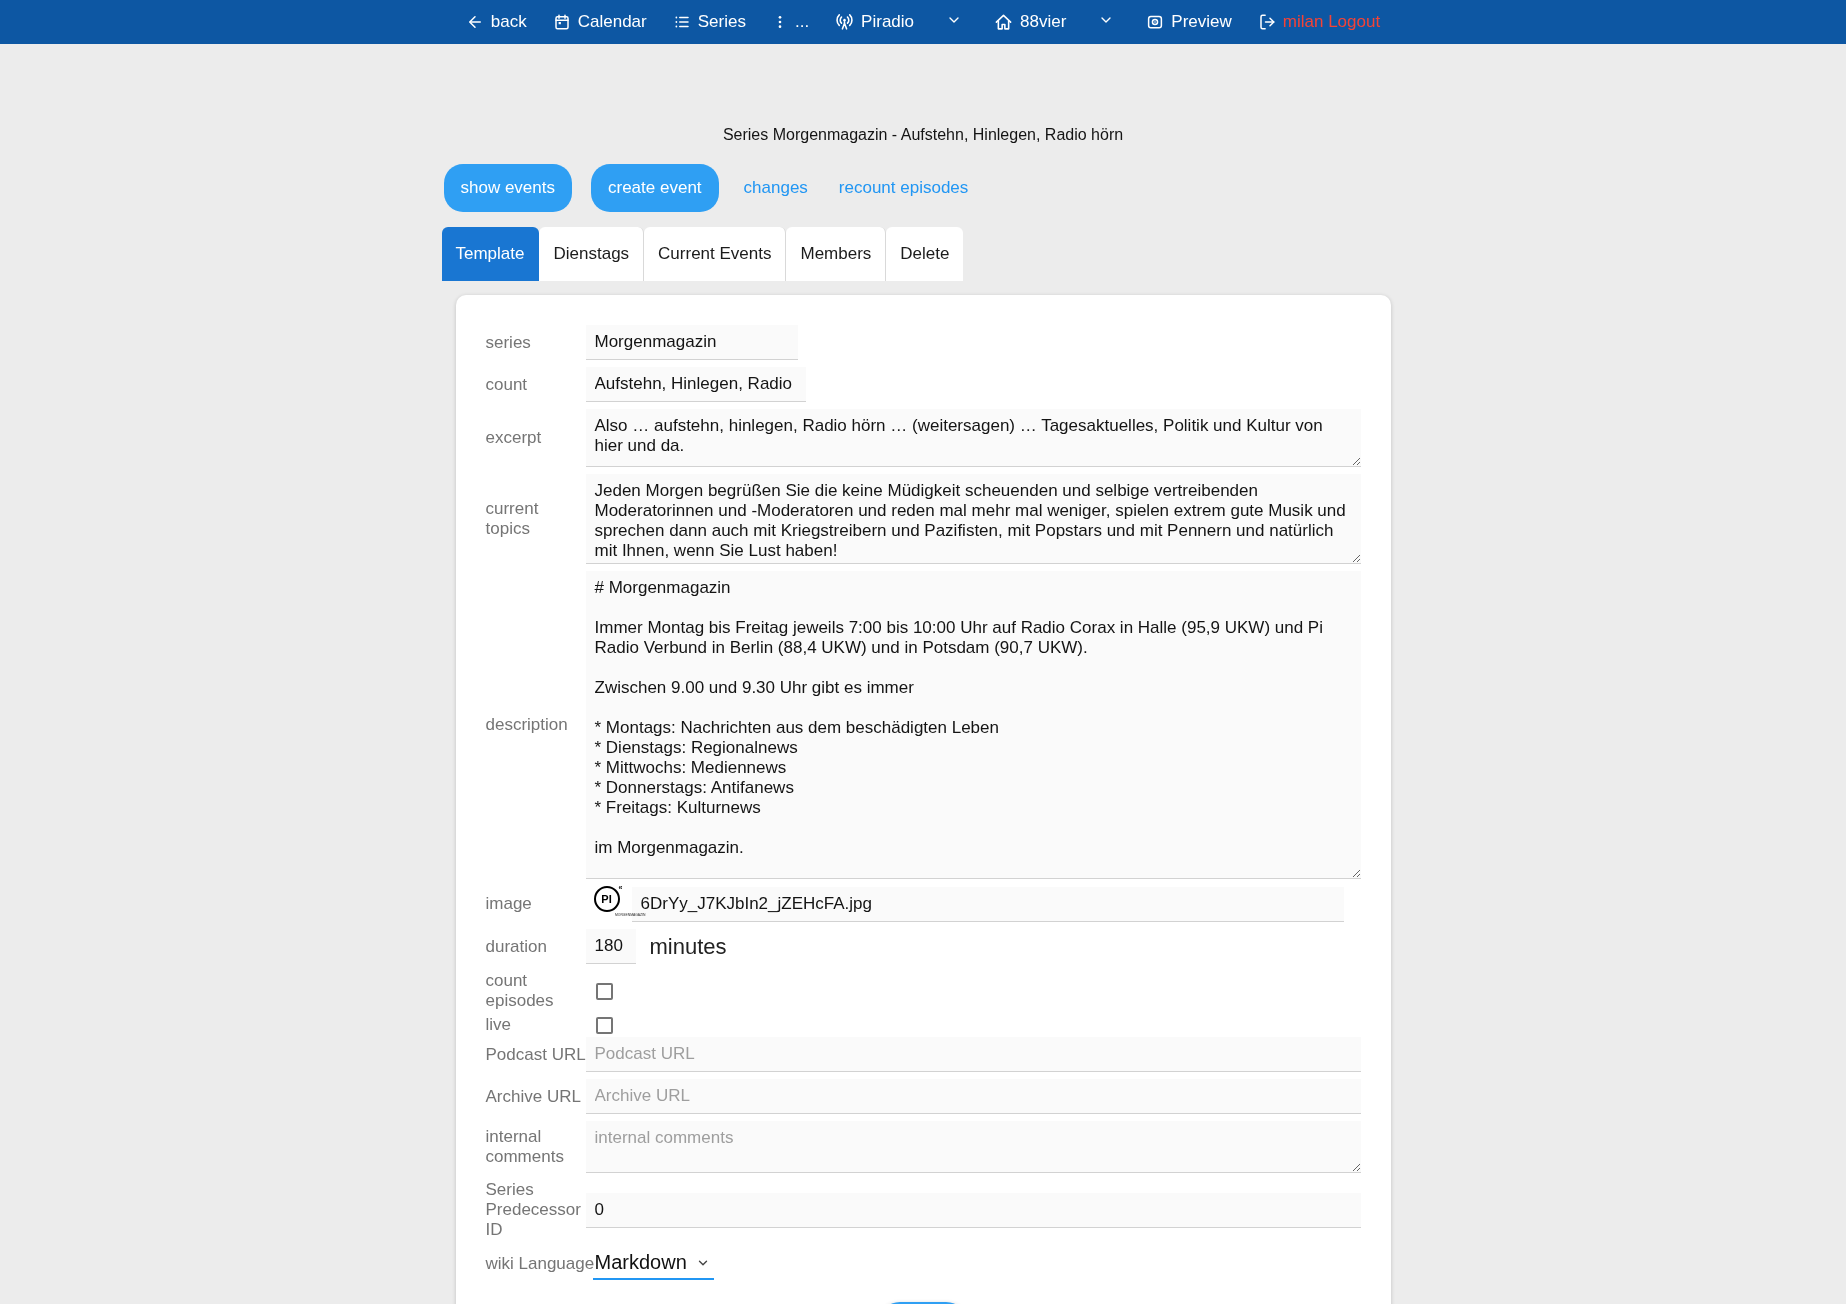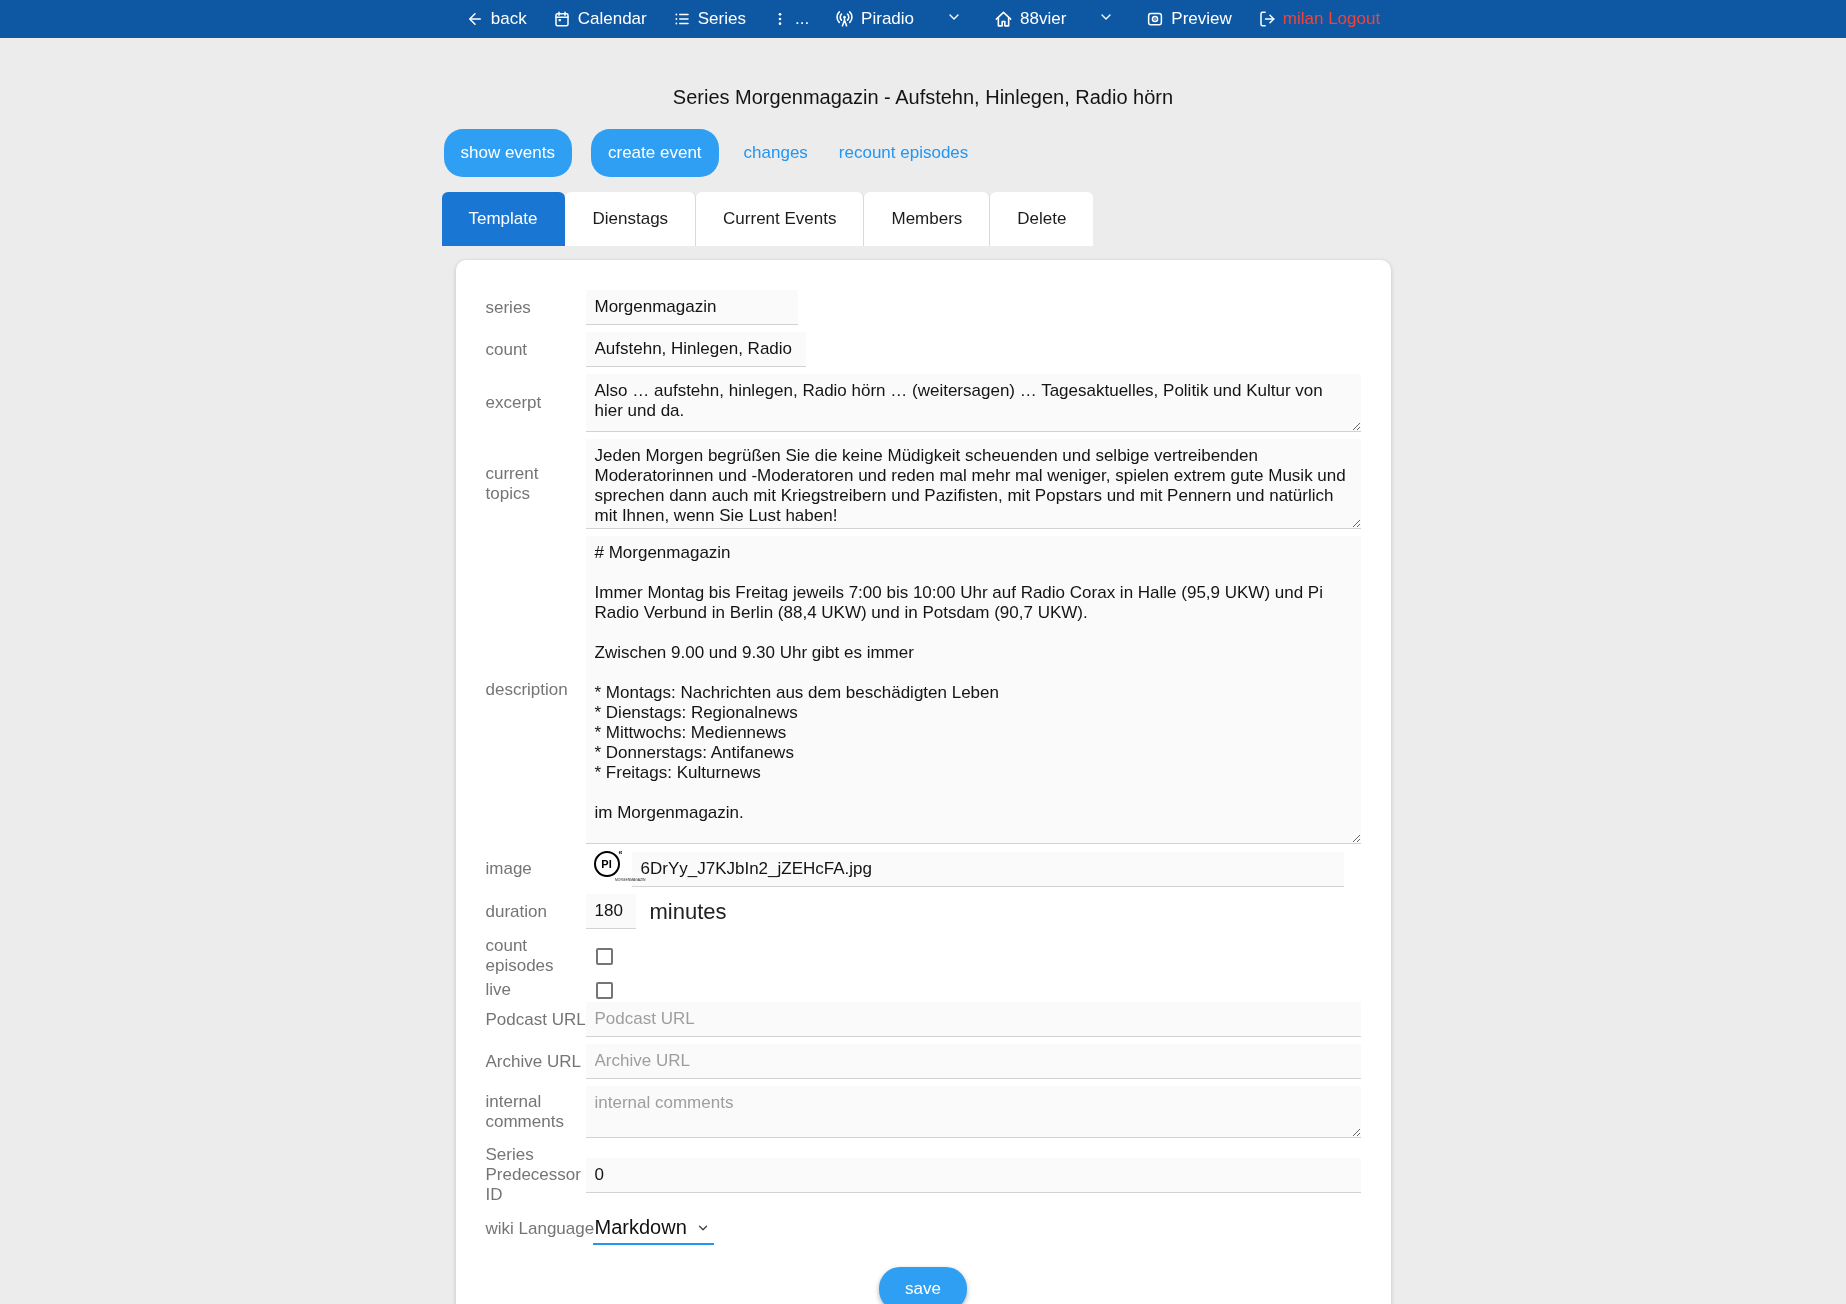--- a/index.html
+++ b/index.html
@@ -13,48 +13,48 @@
   *{box-sizing:border-box;margin:0;padding:0;}
   html,body{width:1846px;}
   body{
     height:1304px;overflow:hidden;
     background:var(--page-bg);
     font-family:"Liberation Sans", sans-serif;
     color:#1b1b1b;
   }
   
   .navbar{
-    height:38px;background:var(--navbar-bg);color:#fff;
+    height:44px;background:var(--navbar-bg);color:#fff;
     display:flex;align-items:center;justify-content:center;gap:26px;
     font-size:17px;
   }
   .nav-item{display:flex;align-items:center;gap:7px;cursor:pointer;white-space:nowrap;}
   .nav-item svg{display:block;}
   .nav-chevron{margin:0 6px;display:flex;align-items:center;cursor:pointer;}
   .logout-text{color:var(--logout-red);}
   
   .container{width:935px;margin:0 auto;}
   .page-title{
-    text-align:center;font-size:20px;font-weight:500;color:#141414;
-    margin-top:48px;
+    text-align:center;font-size:16px;font-weight:500;color:#141414;
+    margin-top:82px;
   }
   .actions-row{
     display:flex;align-items:center;gap:19px;
     margin-top:20px;margin-left:-12px;
   }
   .pill-btn{
     background:var(--pill-bg);color:#fff;border:none;border-radius:19px;
     padding:14px 17px;font-size:17px;font-family:inherit;cursor:pointer;
   }
   .text-link{color:var(--accent-blue);font-size:17px;text-decoration:none;cursor:pointer;padding:0 6px;}
   
   .tabs{display:flex;margin-top:15px;margin-left:-14px;align-items:stretch;}
   .tab{
     background:#fff;color:#1c1c1c;font-size:17px;
-    padding:17px 27px;cursor:pointer;
+    padding:17px 14px;cursor:pointer;
     border-radius:6px 6px 0 0;
     border-right:1px solid #d9d9d9;
   }
   .tab:last-child{border-right:none;}
   .tab.active{background:var(--active-tab-bg);color:#fff;border-right-color:transparent;}
   
   .card{
     background:#fff;border-radius:10px;
     box-shadow:0 1px 4px rgba(0,0,0,0.18);
     margin-top:14px;

